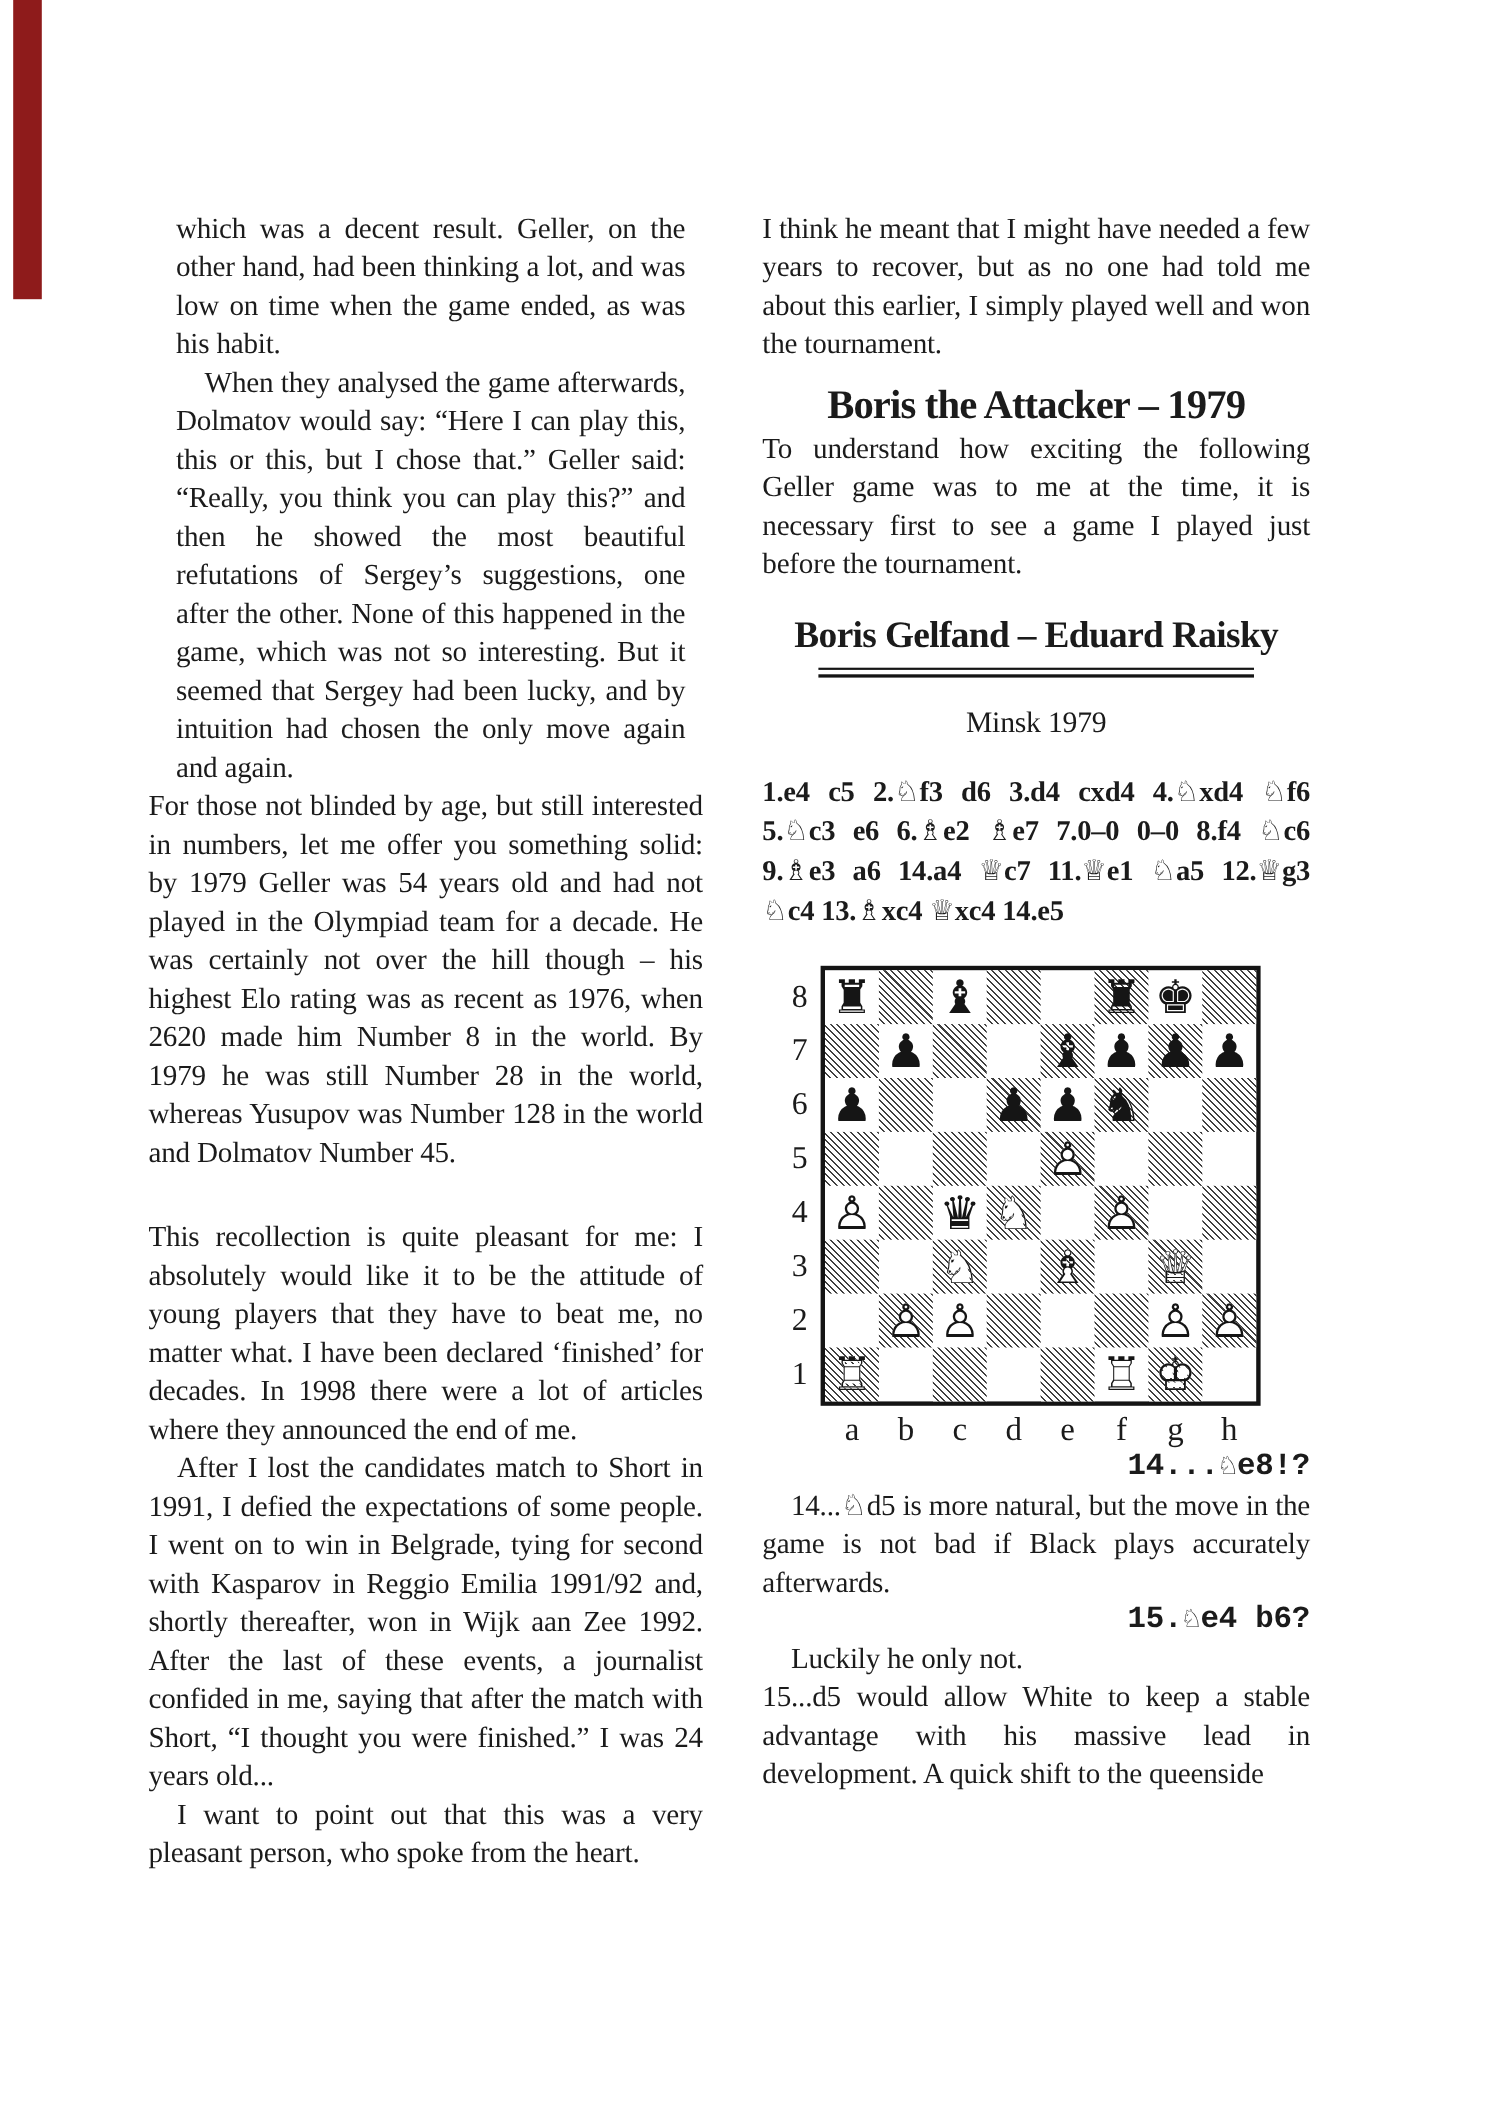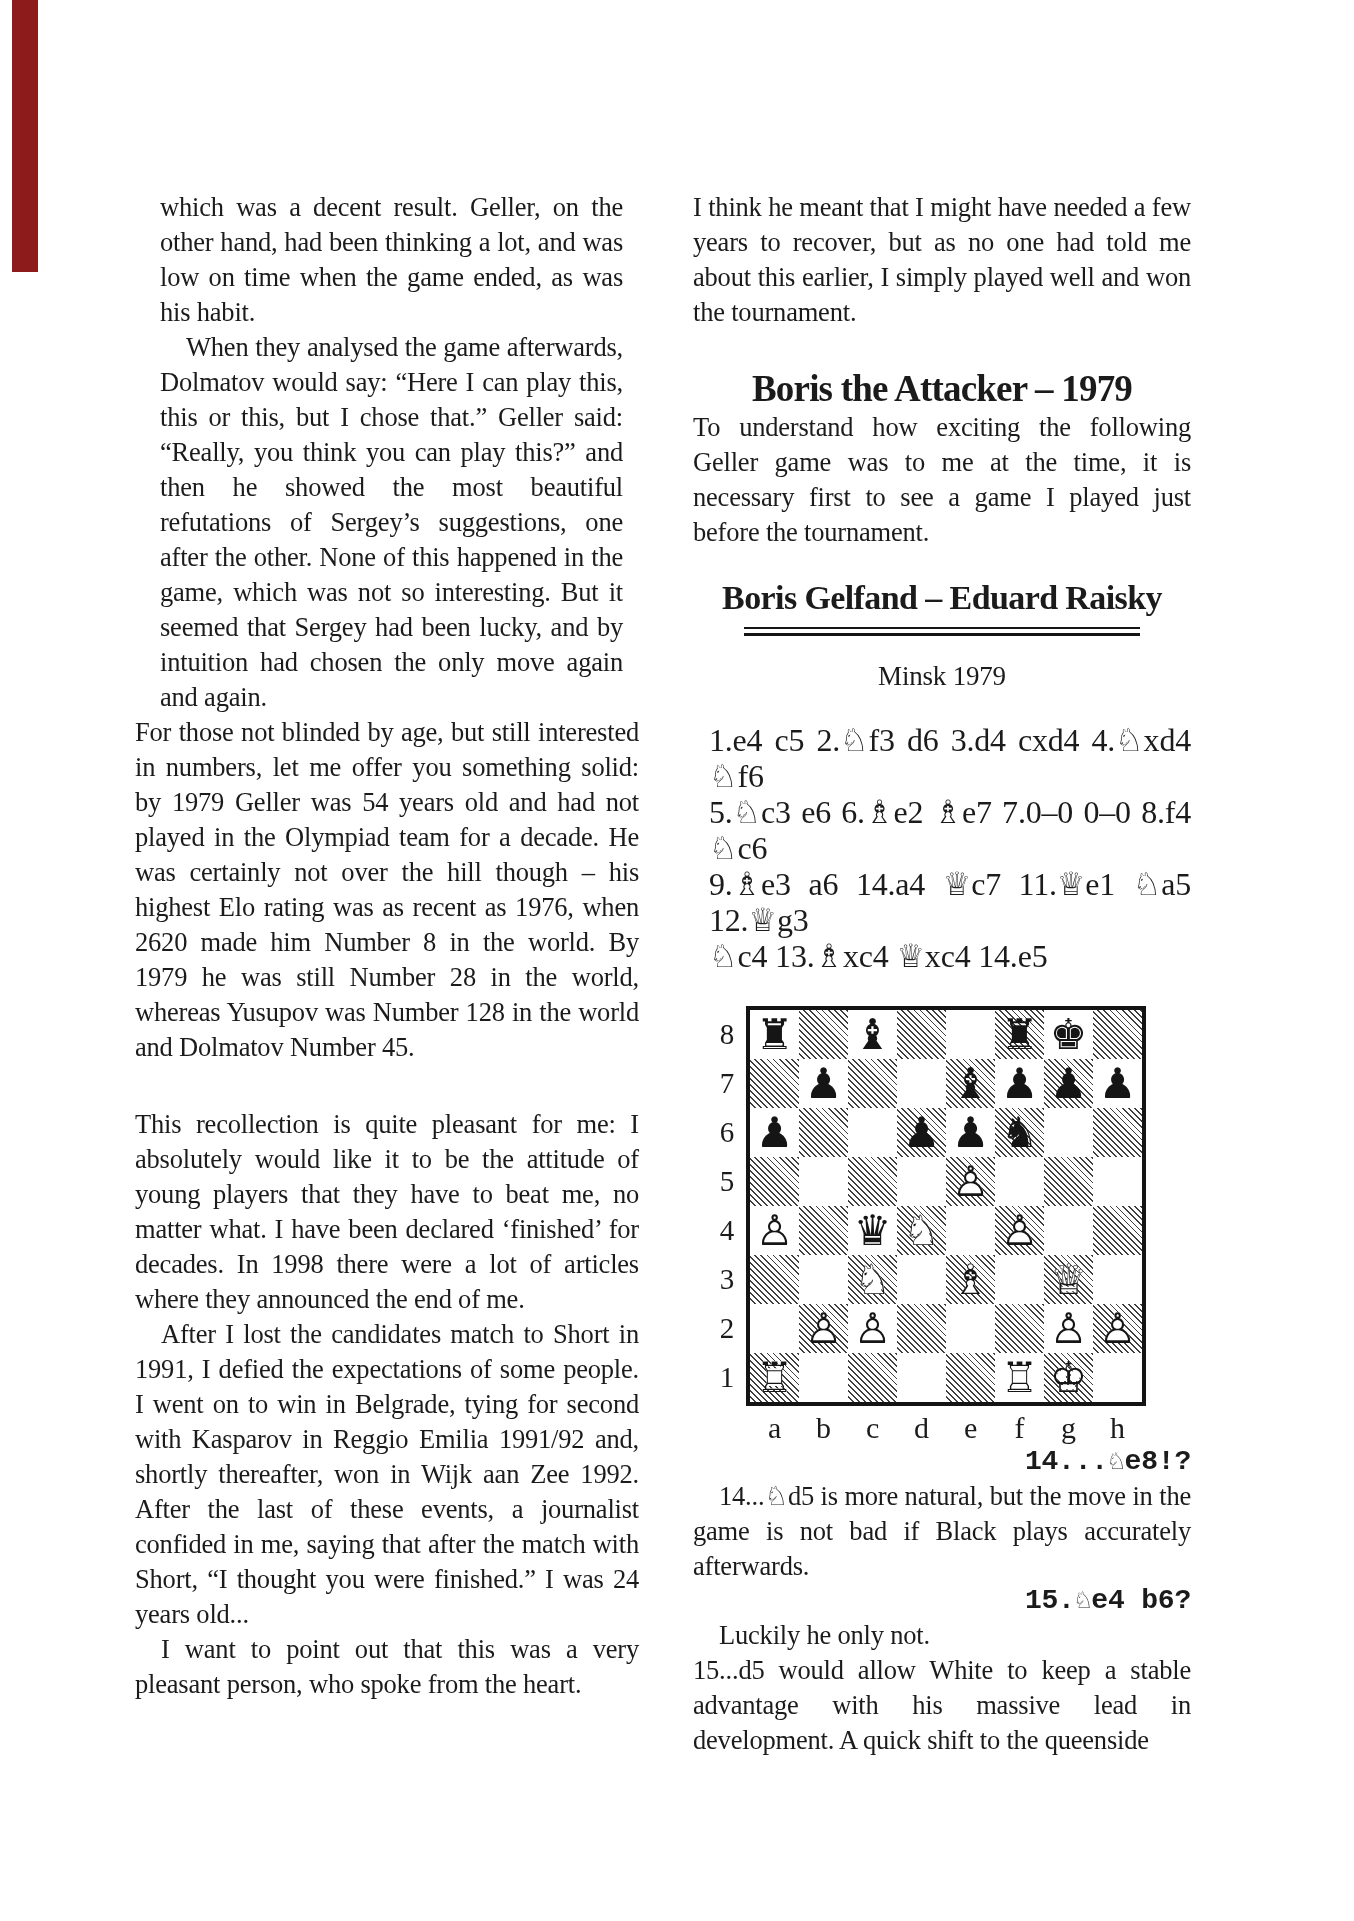--- a/index.html
+++ b/index.html
@@ -23,31 +23,31 @@
   .col{position:absolute;top:190px;font-size:26.5px;line-height:35px;text-align:justify;letter-spacing:-0.2px;}
   .col-left{left:135px;width:504px;}
   .col-right{left:693px;width:498px;}
   .col p{margin:0;}
   .indent{text-indent:26px;}
   .inset-block{margin-left:25px;margin-right:16px;}
   .gap-block{margin-top:38px;}
   .gap-block-lg{margin-top:42px;}
 
   .section-heading{
-    margin:38px 0 0 0;text-align:center;
+    margin:18px 0 0 0;text-align:center;
     font-size:37px;line-height:42px;font-weight:bold;letter-spacing:-0.8px;
     text-indent:0;
   }
   .para-understand{margin-top:30px;}
   .game-header{margin-top:28px;}
   .game-players{margin:0;text-align:center;font-size:34px;line-height:40px;font-weight:bold;letter-spacing:-0.6px;}
   .game-rule{width:396px;margin:9px auto 0 auto;height:4px;border-top:2px solid #151515;border-bottom:3px solid #151515;}
   .game-venue{margin-top:24px;text-align:center;font-size:27px;line-height:32px;}
 
-  .moves{margin-top:30px;font-weight:normal;font-size:32px;line-height:36px;margin-left:16px;}
+  .moves{margin-top:30px;font-weight:bold;font-size:26px;line-height:36px;}
   .moves-line{text-align:justify;text-align-last:justify;}
   .moves-line.last{text-align-last:left;}
 
   .diagram{position:relative;margin-top:32px;margin-left:53px;width:400px;}
   .board{
     display:grid;
     grid-template-columns:repeat(8,49px);
     grid-auto-rows:49px;
     border:4px solid #141414;
     width:392px;

